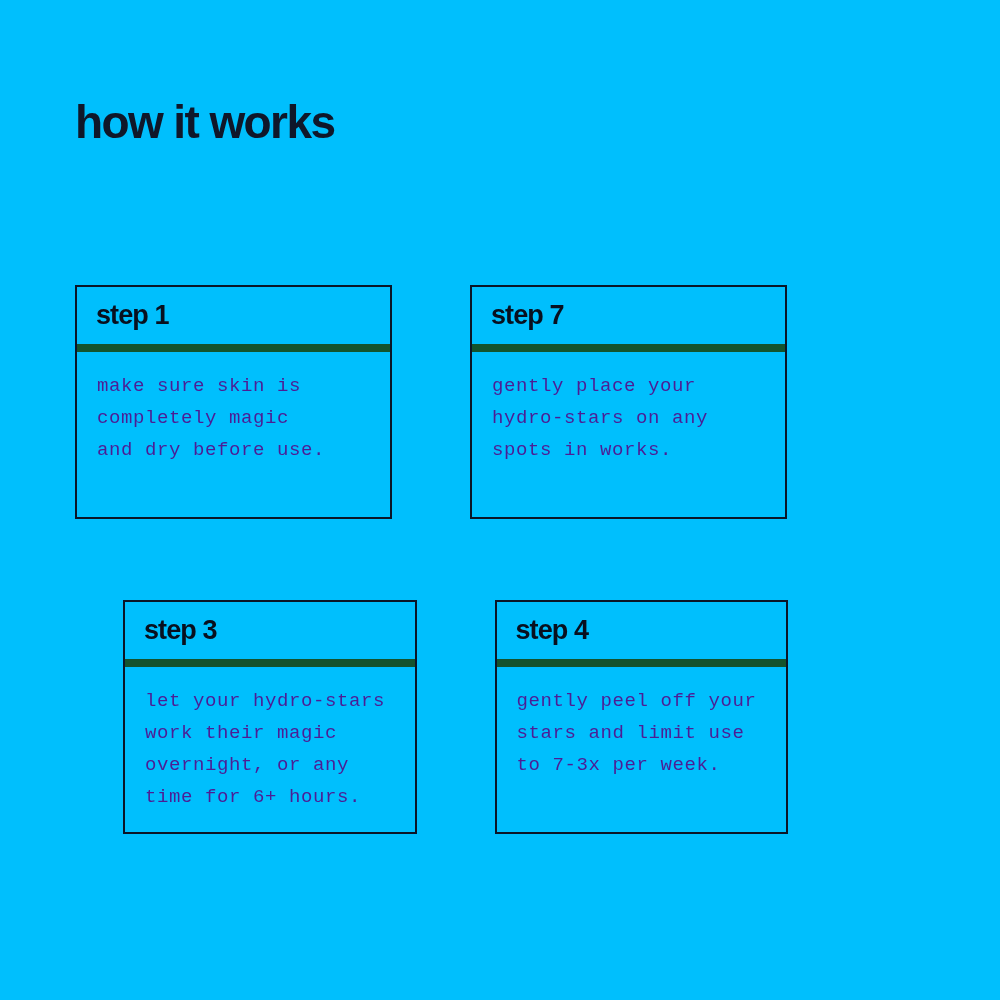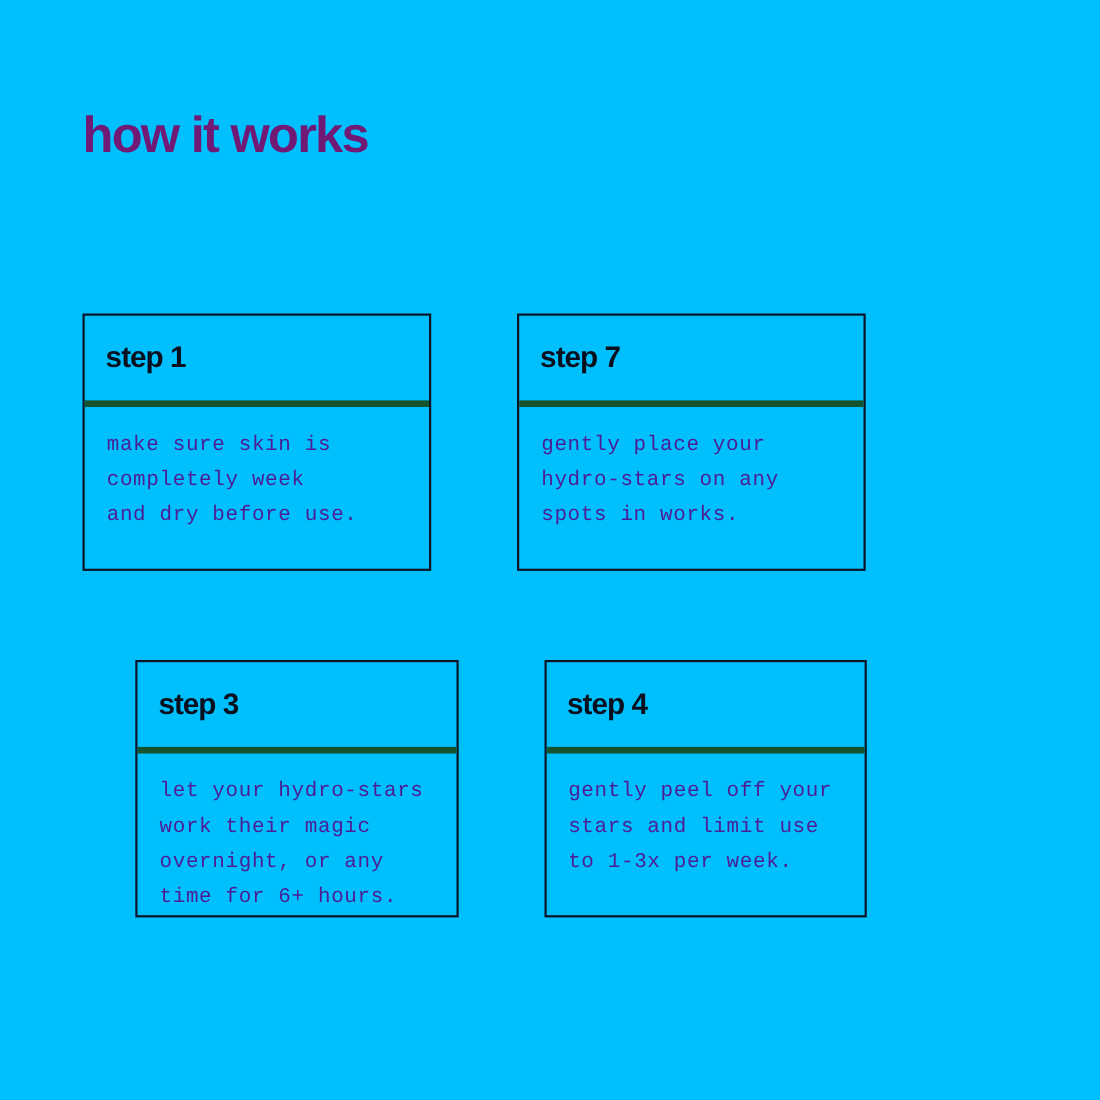--- a/index.html
+++ b/index.html
@@ -24,21 +24,21 @@
 
   
   .page-title {
     position: absolute;
     left: 75px;
     top: 99px;
     font-family: "Liberation Sans", sans-serif;
     font-size: 46px;
     font-weight: 700;
     letter-spacing: -1.6px;
-    color: #701a75;
+    color: #0f172a;
     line-height: 1.0;
     white-space: nowrap;
   }
 
   
   .card-grid {
     position: absolute;
     left: 75px;
     top: 285px;
     width: 713px;
@@ -65,23 +65,23 @@
 
   .step-card.tall {
     height: 234px;
   }
 
   .step-card.short {
     height: 234px;
   }
 
   .card-header {
-    border-bottom: 6px solid #14532d;
+    border-bottom: 8px solid #14532d;
     box-sizing: border-box;
-    height: 83px;
+    height: 65px;
     display: flex;
     align-items: center;
     padding: 0 0 0 19px;
   }
 
   .card-header-label {
     font-family: "Liberation Sans", sans-serif;
     font-size: 27px;
     font-weight: 700;
     letter-spacing: -0.9px;
@@ -115,21 +115,21 @@
   <div class="card-grid">
 
     <div class="grid-row">
 
       <div class="step-card short">
         <div class="card-header">
           <span class="card-header-label">step 1</span>
         </div>
         <div class="card-body">
           <div class="card-body-line">make sure skin is</div>
-          <div class="card-body-line">completely week</div>
+          <div class="card-body-line">completely magic</div>
           <div class="card-body-line">and dry before use.</div>
         </div>
       </div>
 
       <div class="step-card short">
         <div class="card-header">
           <span class="card-header-label">step 7</span>
         </div>
         <div class="card-body">
           <div class="card-body-line">gently place your</div>
@@ -154,21 +154,21 @@
         </div>
       </div>
 
       <div class="step-card tall">
         <div class="card-header">
           <span class="card-header-label">step 4</span>
         </div>
         <div class="card-body">
           <div class="card-body-line">gently peel off your</div>
           <div class="card-body-line">stars and limit use</div>
-          <div class="card-body-line">to 1-3x per week.</div>
+          <div class="card-body-line">to 7-3x per week.</div>
         </div>
       </div>
 
     </div>
 
   </div>
 
 </div>
 
 </body></html>

